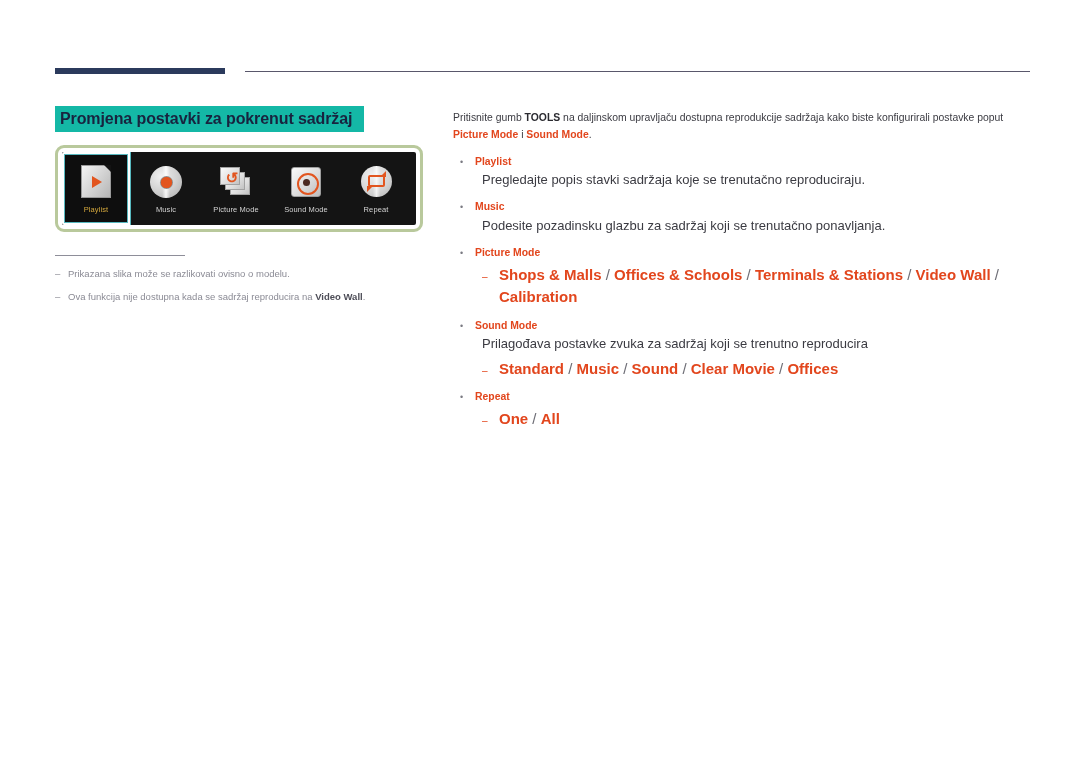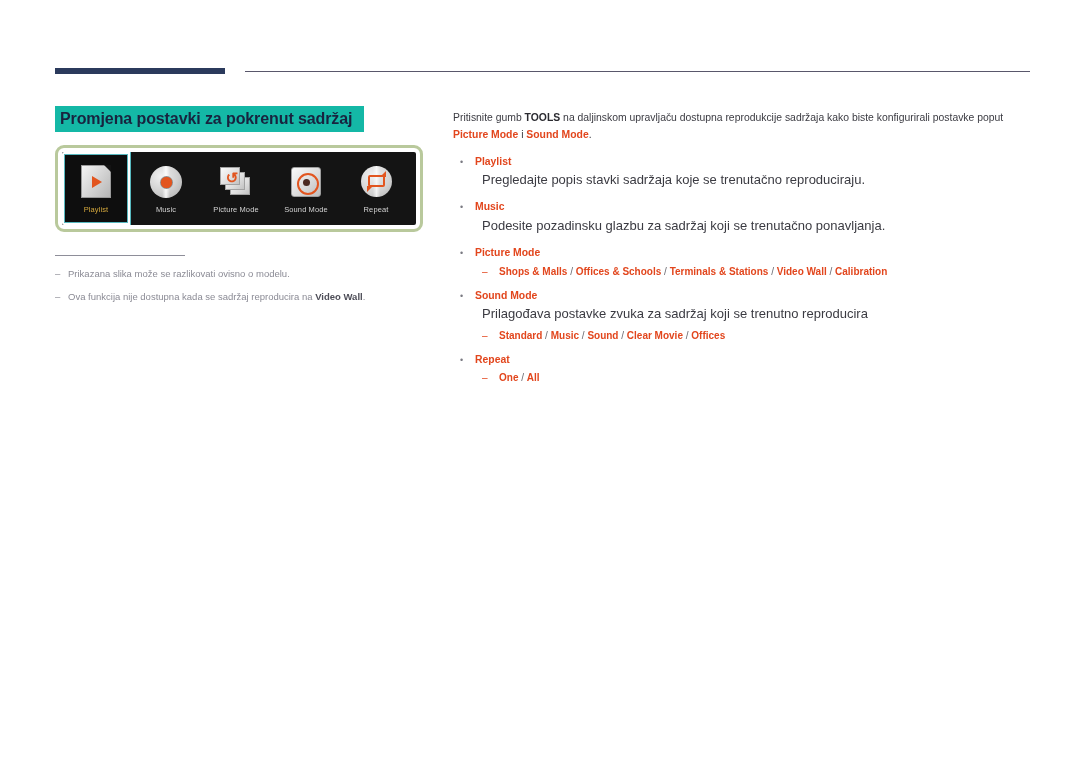--- a/index.html
+++ b/index.html
@@ -292,21 +292,21 @@
     margin-top: 3px;
   }
   .sub-dash {
     flex: 0 0 auto;
     width: 17px;
     color: #e2461d;
     font-size: 10px;
     line-height: 1.5;
   }
   .sub-text {
-    font-size: 10px;
+    font-size: 15px;
     line-height: 1.5;
     color: #6d6d75;
   }
   .sub-text b { font-weight: bold; color: #e2461d; }
 </style>
 </head>
 <body>
 
 <div class="page">
 

